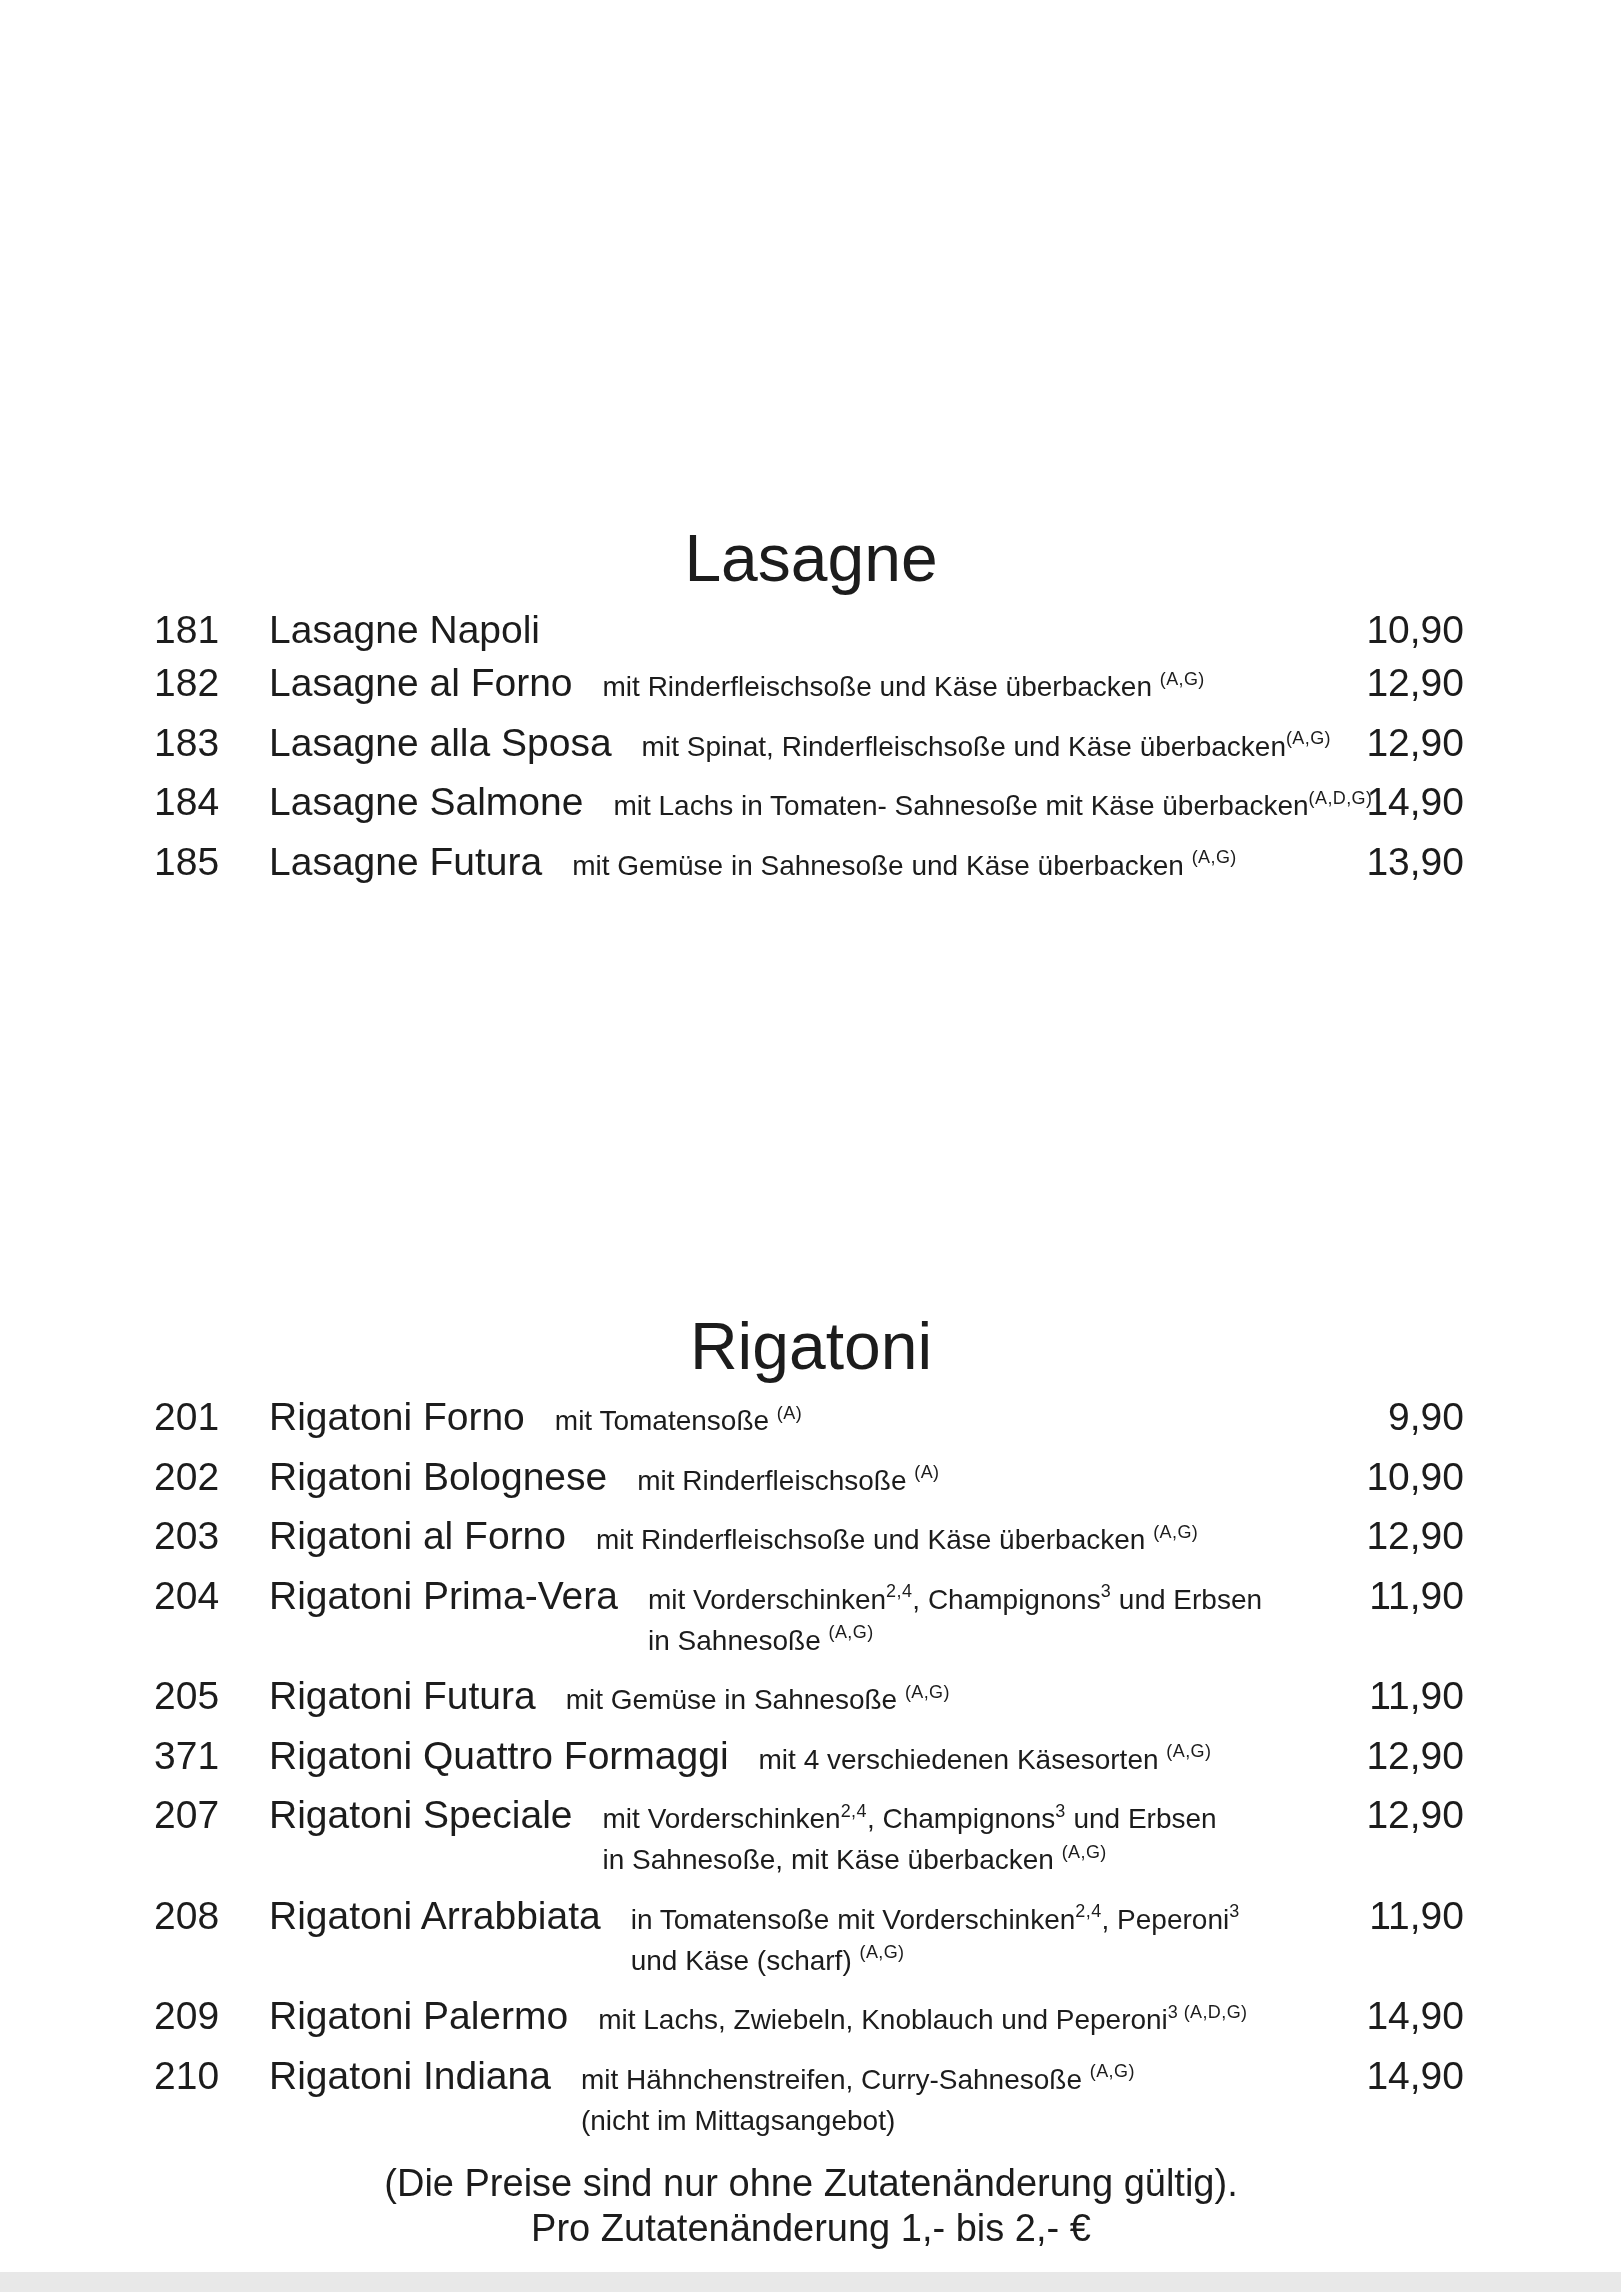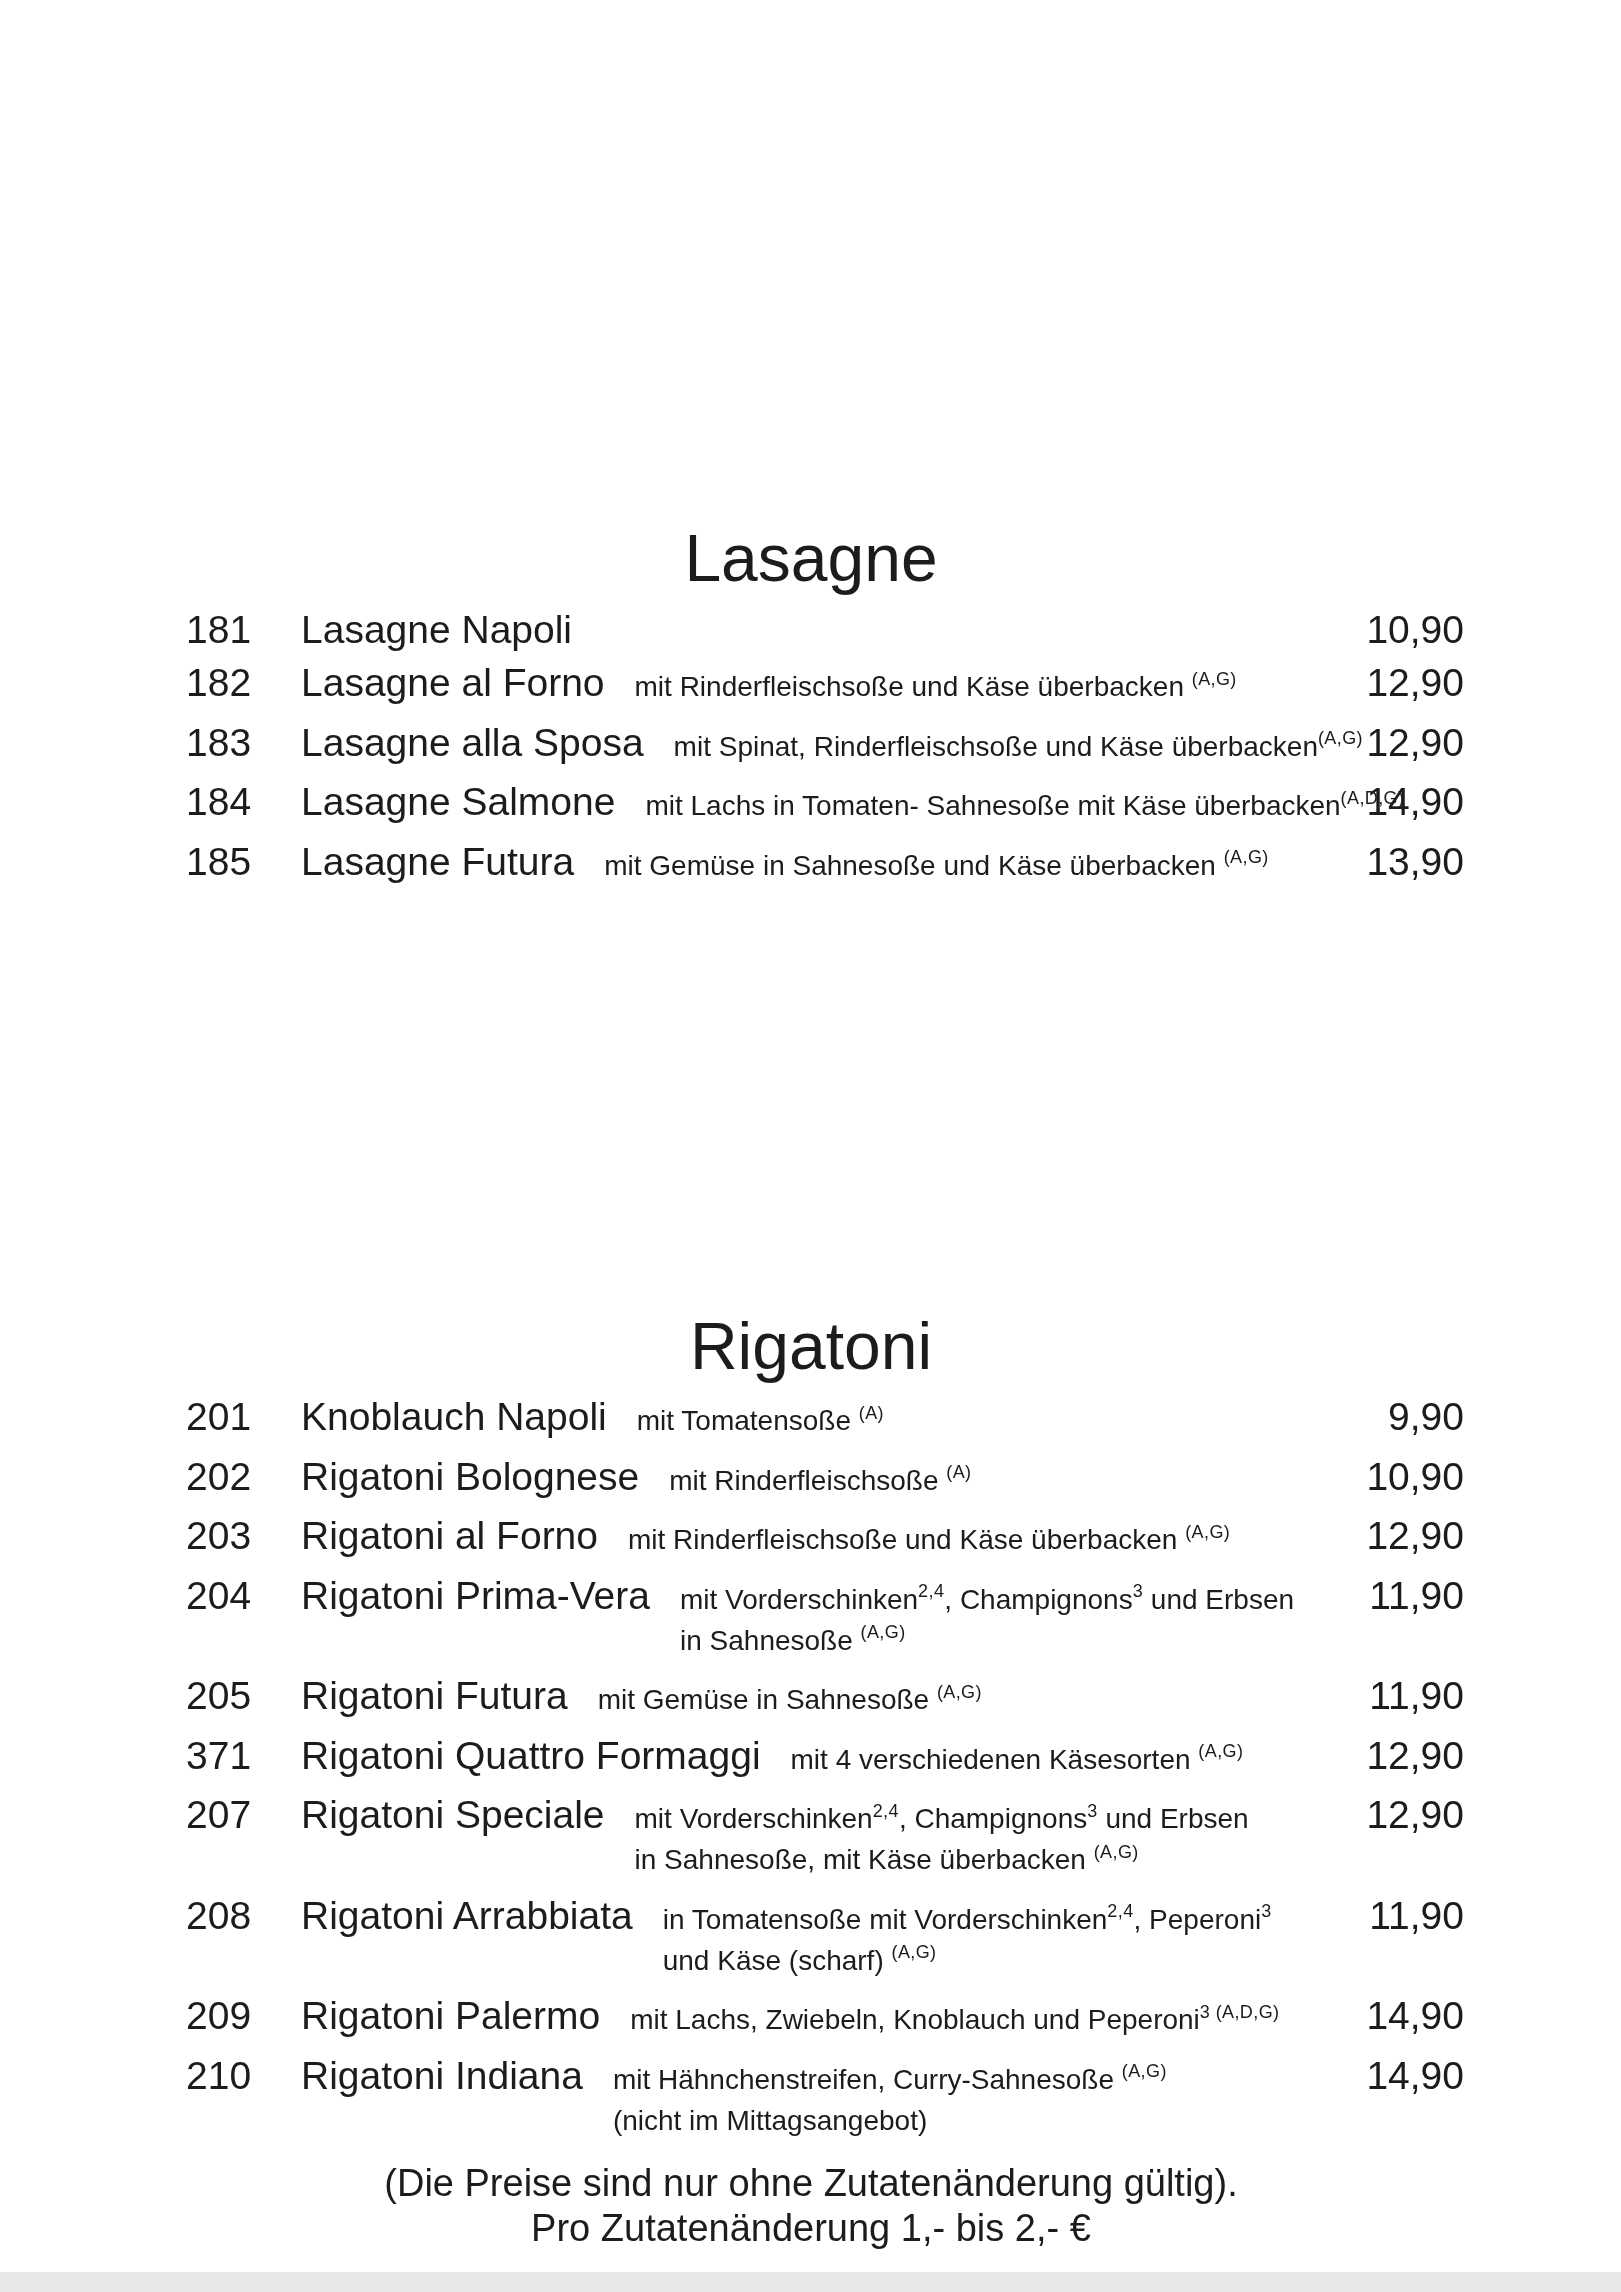--- a/index.html
+++ b/index.html
@@ -26,21 +26,21 @@
   .section--rigatoni .section-title { margin-top: 419px; margin-bottom: 10.7px; }
 
   .menu-row {
     display: flex;
     align-items: baseline;
     padding: 0 158px 0 154px;
     margin-bottom: 12.5px;
     font-size: 39px;
     line-height: 41px;
   }
-  .item-num   { flex: 0 0 115px; margin-left: 32px; }
+  .item-num   { flex: 0 0 115px; }
   .item-name  { flex: 0 0 auto; padding-right: 30px; white-space: nowrap; }
   .item-desc  {
     flex: 1 1 auto;
     min-width: 0;
     font-size: 28px;
     line-height: 38px;
     padding-right: 23px;
   }
   .desc-line  { display: block; white-space: nowrap; }
   .sup {
@@ -109,21 +109,21 @@
     <span class="item-price">13,90</span>
   </div>
 </div>
   </section>
 
   <section class="section section--rigatoni">
     <h1 class="section-title">Rigatoni</h1>
     <div class="items">
   <div class="menu-row">
     <span class="item-num">201</span>
-    <span class="item-name">Knoblauch Napoli</span>
+    <span class="item-name">Rigatoni Forno</span>
     <span class="item-desc">
             <span class="desc-line"><span>mit Tomatensoße </span><span class="sup">(A)</span></span>
           </span>
     <span class="item-price">9,90</span>
   </div>
 
   <div class="menu-row">
     <span class="item-num">202</span>
     <span class="item-name">Rigatoni Bolognese</span>
     <span class="item-desc">

